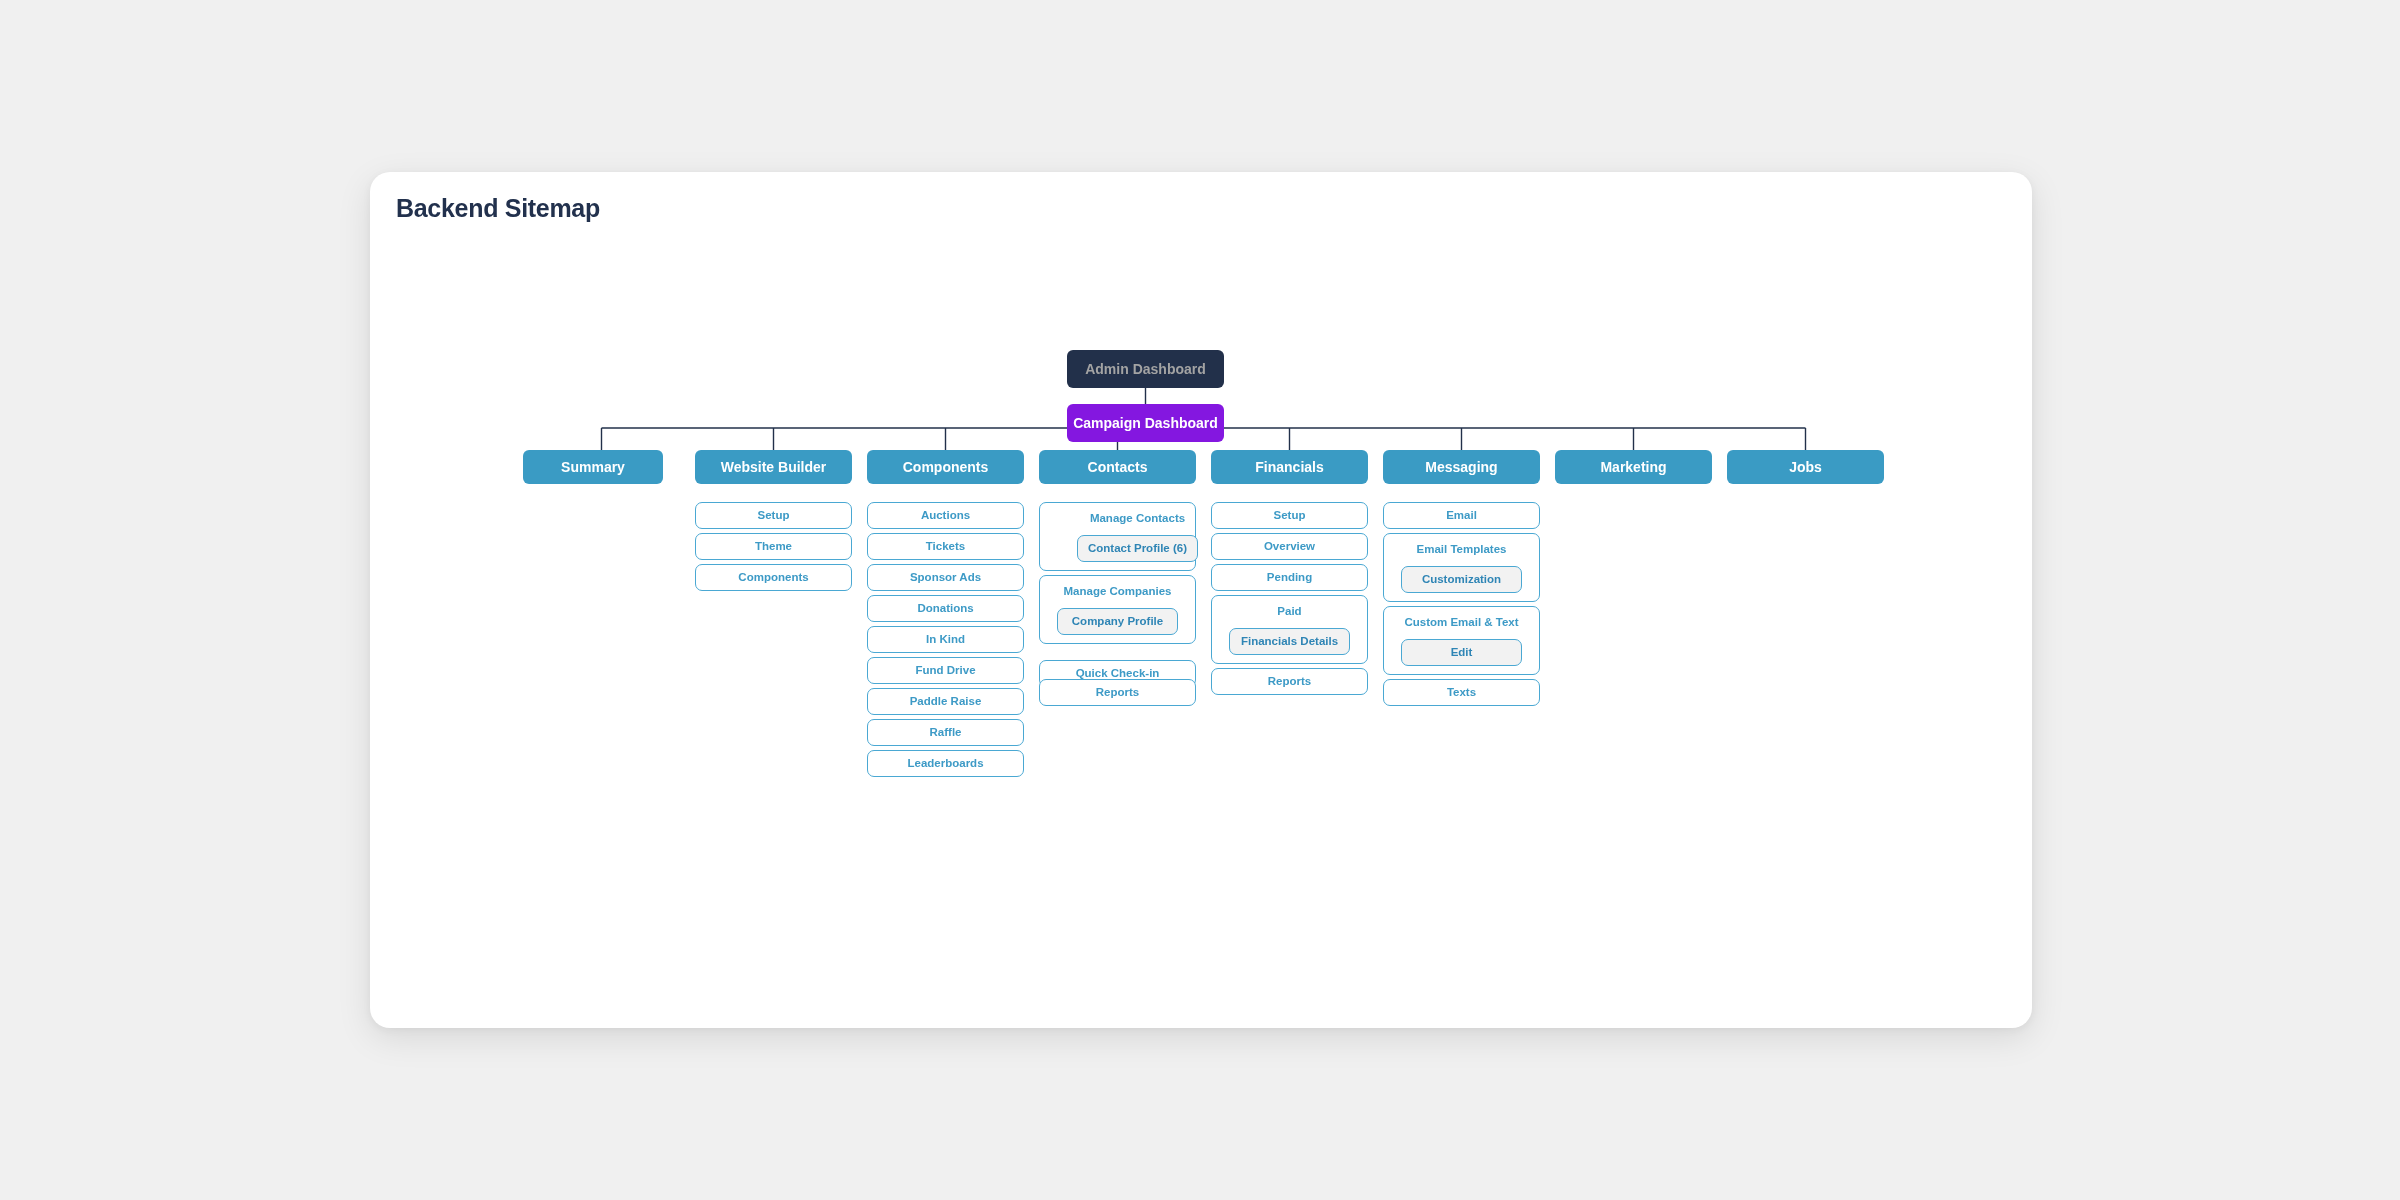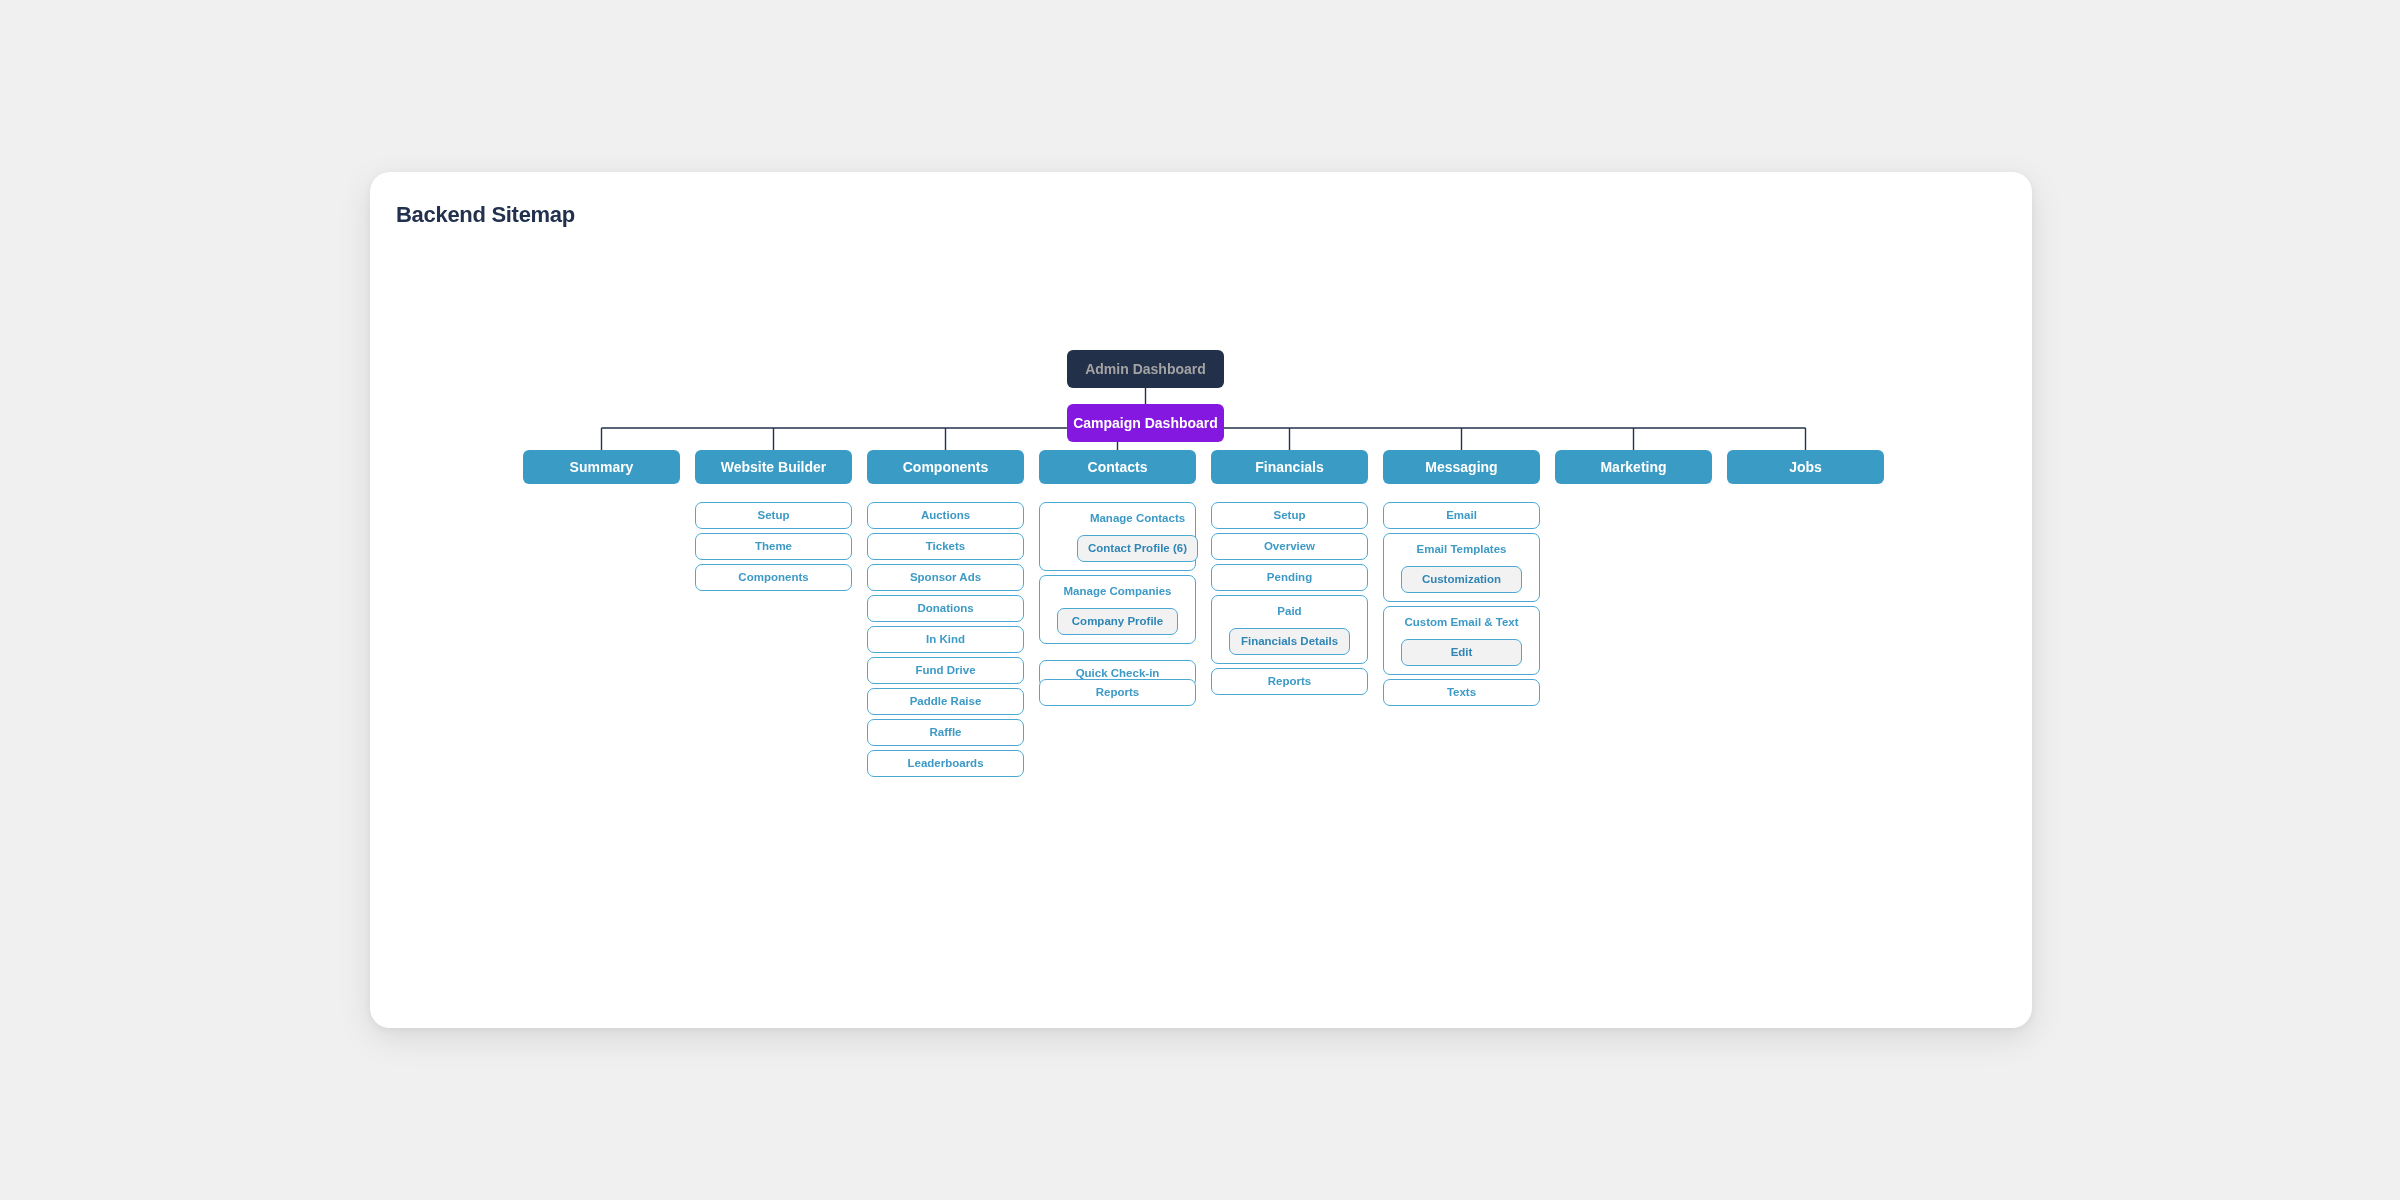--- a/index.html
+++ b/index.html
@@ -20,25 +20,24 @@
     height: 856px;
     background: #ffffff;
     border-radius: 20px;
     box-shadow: 0 10px 34px rgba(0,0,0,0.10), 0 2px 8px rgba(0,0,0,0.05);
   }
 
   #page-title {
     position: absolute;
     left: 26px;
     top: 22px;
-    font-size: 22px;
+    font-size: 25px;
     font-weight: bold;
     color: #22314d;
     letter-spacing: -0.3px;
-    margin-top: 8px;
   }
 
   
   #diagram {
     position: absolute;
     left: 0;
     top: 0;
     width: 1662px;
     height: 856px;
   }
@@ -148,21 +147,21 @@
         <line x1="403.5" y1="256" x2="403.5" y2="278" stroke="#22304a" stroke-width="1.4"></line>
         <line x1="575.5" y1="256" x2="575.5" y2="278" stroke="#22304a" stroke-width="1.4"></line>
         <line x1="747.5" y1="256" x2="747.5" y2="278" stroke="#22304a" stroke-width="1.4"></line>
         <line x1="919.5" y1="256" x2="919.5" y2="278" stroke="#22304a" stroke-width="1.4"></line>
         <line x1="1091.5" y1="256" x2="1091.5" y2="278" stroke="#22304a" stroke-width="1.4"></line>
         <line x1="1263.5" y1="256" x2="1263.5" y2="278" stroke="#22304a" stroke-width="1.4"></line>
         <line x1="1435.5" y1="256" x2="1435.5" y2="278" stroke="#22304a" stroke-width="1.4"></line>
       </svg>
   <div class="node node-root" style="left: 697px; top: 178px; width: 157px; height: 38px;">Admin Dashboard</div>
       <div class="node node-campaign" style="left: 697px; top: 232px; width: 157px; height: 38px;">Campaign Dashboard</div>
-      <div class="node node-category" style="left: 153px; top: 278px; width: 157px; height: 34px;">Summary</div>
+      <div class="node node-category" style="left: 153px; top: 278px; width: 140px; height: 34px;">Summary</div>
       <div class="node node-category" style="left: 325px; top: 278px; width: 157px; height: 34px;">Website Builder</div>
       <div class="leaf" style="left: 325px; top: 330px; width: 157px; height: 27px;">Setup</div>
       <div class="leaf" style="left: 325px; top: 361px; width: 157px; height: 27px;">Theme</div>
       <div class="leaf" style="left: 325px; top: 392px; width: 157px; height: 27px;">Components</div>
       <div class="node node-category" style="left: 497px; top: 278px; width: 157px; height: 34px;">Components</div>
       <div class="leaf" style="left: 497px; top: 330px; width: 157px; height: 27px;">Auctions</div>
       <div class="leaf" style="left: 497px; top: 361px; width: 157px; height: 27px;">Tickets</div>
       <div class="leaf" style="left: 497px; top: 392px; width: 157px; height: 27px;">Sponsor Ads</div>
       <div class="leaf" style="left: 497px; top: 423px; width: 157px; height: 27px;">Donations</div>
       <div class="leaf" style="left: 497px; top: 454px; width: 157px; height: 27px;">In Kind</div>

